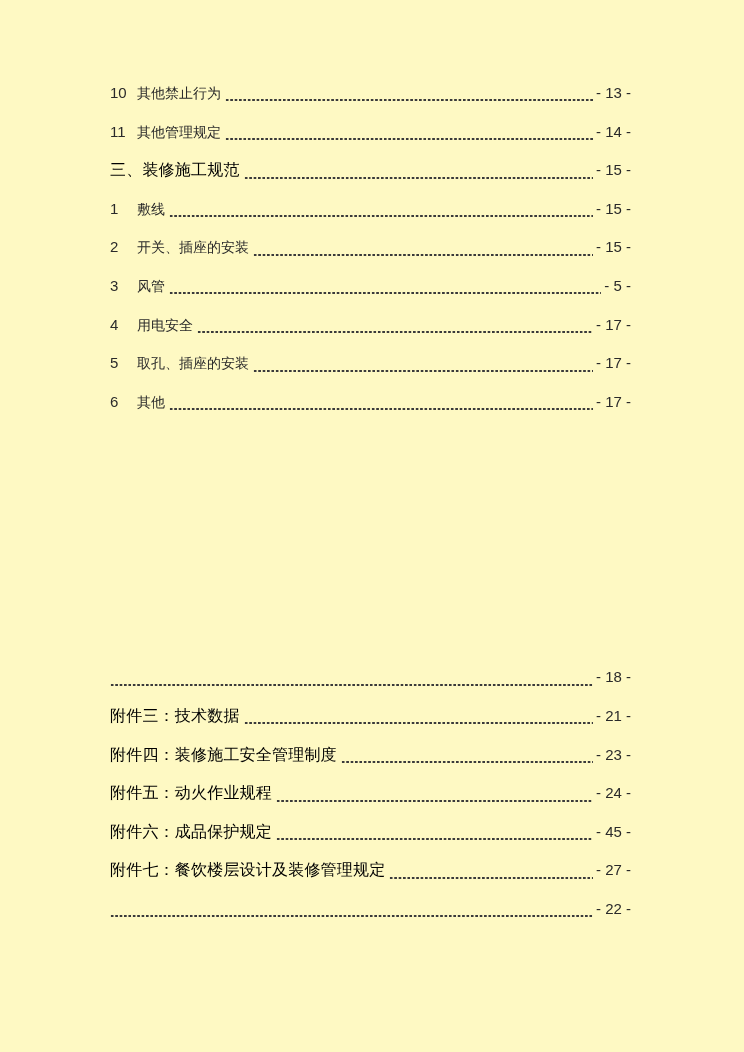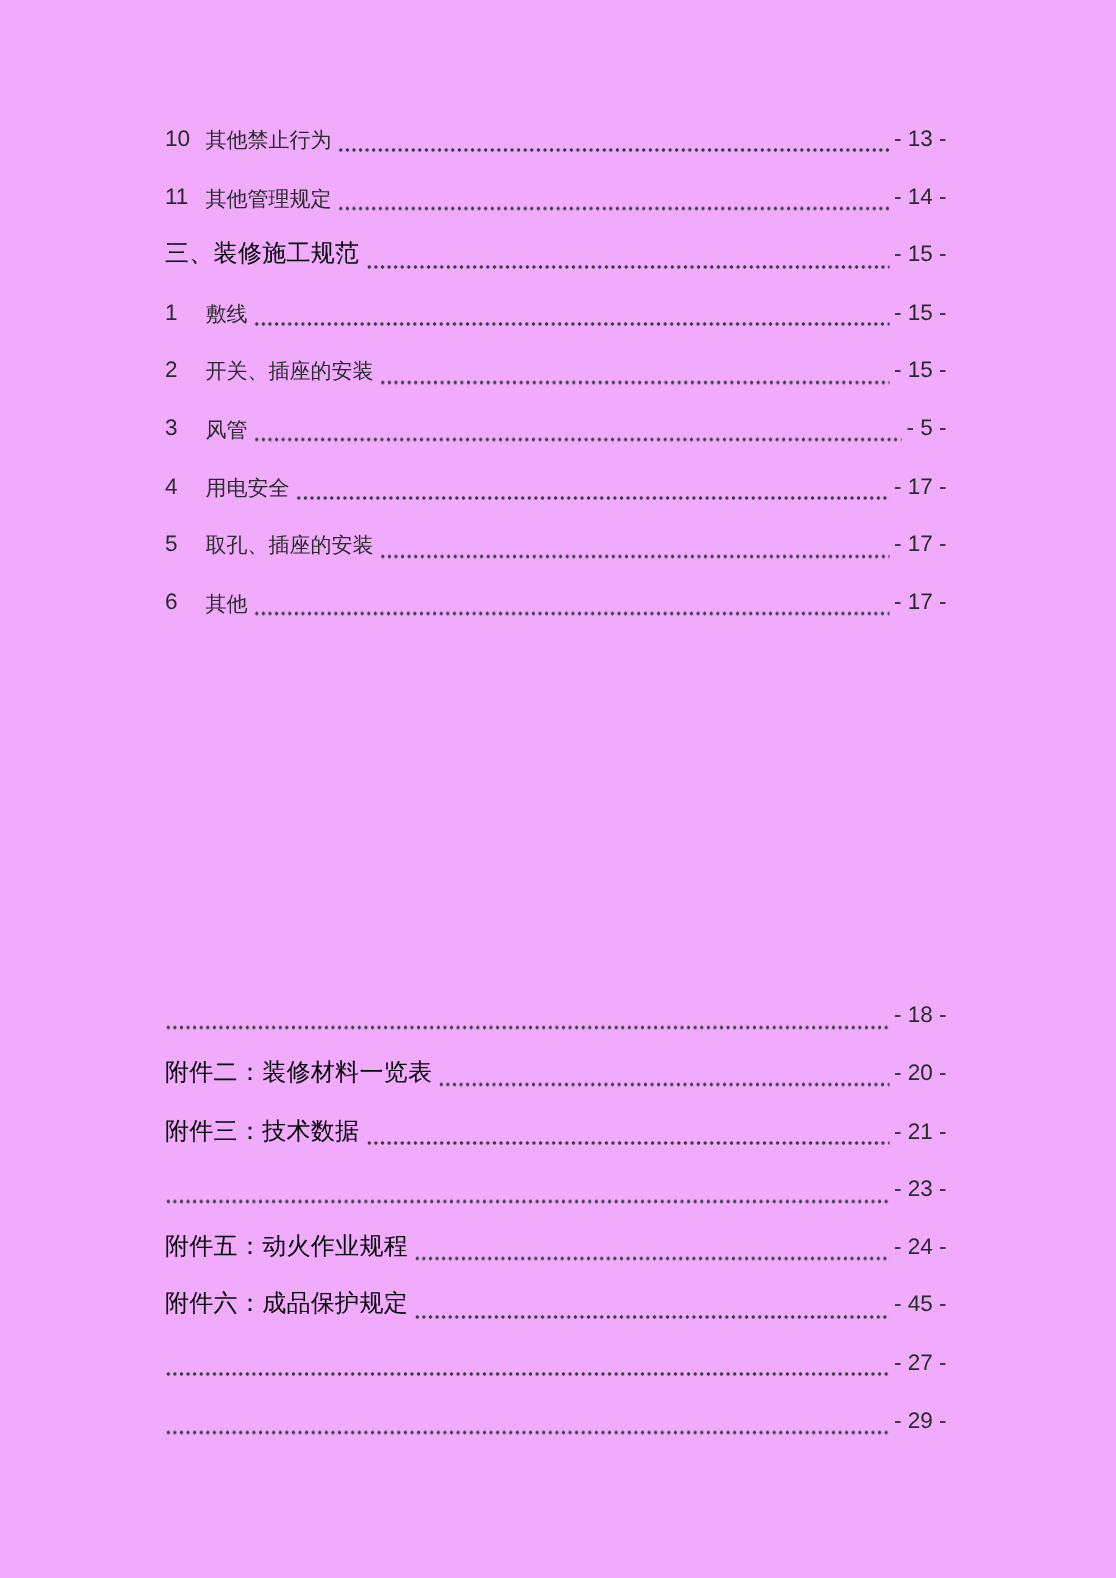--- a/index.html
+++ b/index.html
@@ -4,21 +4,21 @@
 <style>
   html, body {
     margin: 0;
     padding: 0;
     background: #ffffff;
   }
   .page {
     position: relative;
     width: 744px;
     height: 1052px;
-    background: #f0abfc;
+    background: #fef9c3;
     overflow: hidden;
     font-family: "Liberation Sans", "DejaVu Sans", sans-serif;
     color: #222222;
     box-sizing: border-box;
   }
   .toc {
     box-sizing: border-box;
     padding: 74px 113px 0 110px;
   }
   .toc-row {
@@ -135,53 +135,50 @@
       <span class="pageno">- 17 -</span>
     </div>
 
     <div class="toc-gap"></div>
 
     <div class="toc-row attachment">
       <span class="leader"></span>
       <span class="pageno">- 18 -</span>
     </div>
 
-    <div class="toc-row attachment">
-      <span class="title">附件二：装修材料一览表</span>
-      <span class="leader"></span>
-      <span class="pageno">- 20 -</span>
-    </div>
 
     <div class="toc-row attachment">
       <span class="title">附件三：技术数据</span>
       <span class="leader"></span>
       <span class="pageno">- 21 -</span>
     </div>
 
     <div class="toc-row attachment">
+      <span class="title">附件四：装修施工安全管理制度</span>
       <span class="leader"></span>
       <span class="pageno">- 23 -</span>
     </div>
 
     <div class="toc-row attachment">
       <span class="title">附件五：动火作业规程</span>
       <span class="leader"></span>
       <span class="pageno">- 24 -</span>
     </div>
 
     <div class="toc-row attachment">
       <span class="title">附件六：成品保护规定</span>
       <span class="leader"></span>
       <span class="pageno">- 45 -</span>
     </div>
 
     <div class="toc-row attachment">
+      <span class="title">附件七：餐饮楼层设计及装修管理规定</span>
       <span class="leader"></span>
       <span class="pageno">- 27 -</span>
     </div>
 
     <div class="toc-row attachment">
       <span class="leader"></span>
-      <span class="pageno">- 29 -</span>
+      <span class="pageno">- 22 -</span>
     </div>
 
   </div>
 </div>
 
 </body></html>

